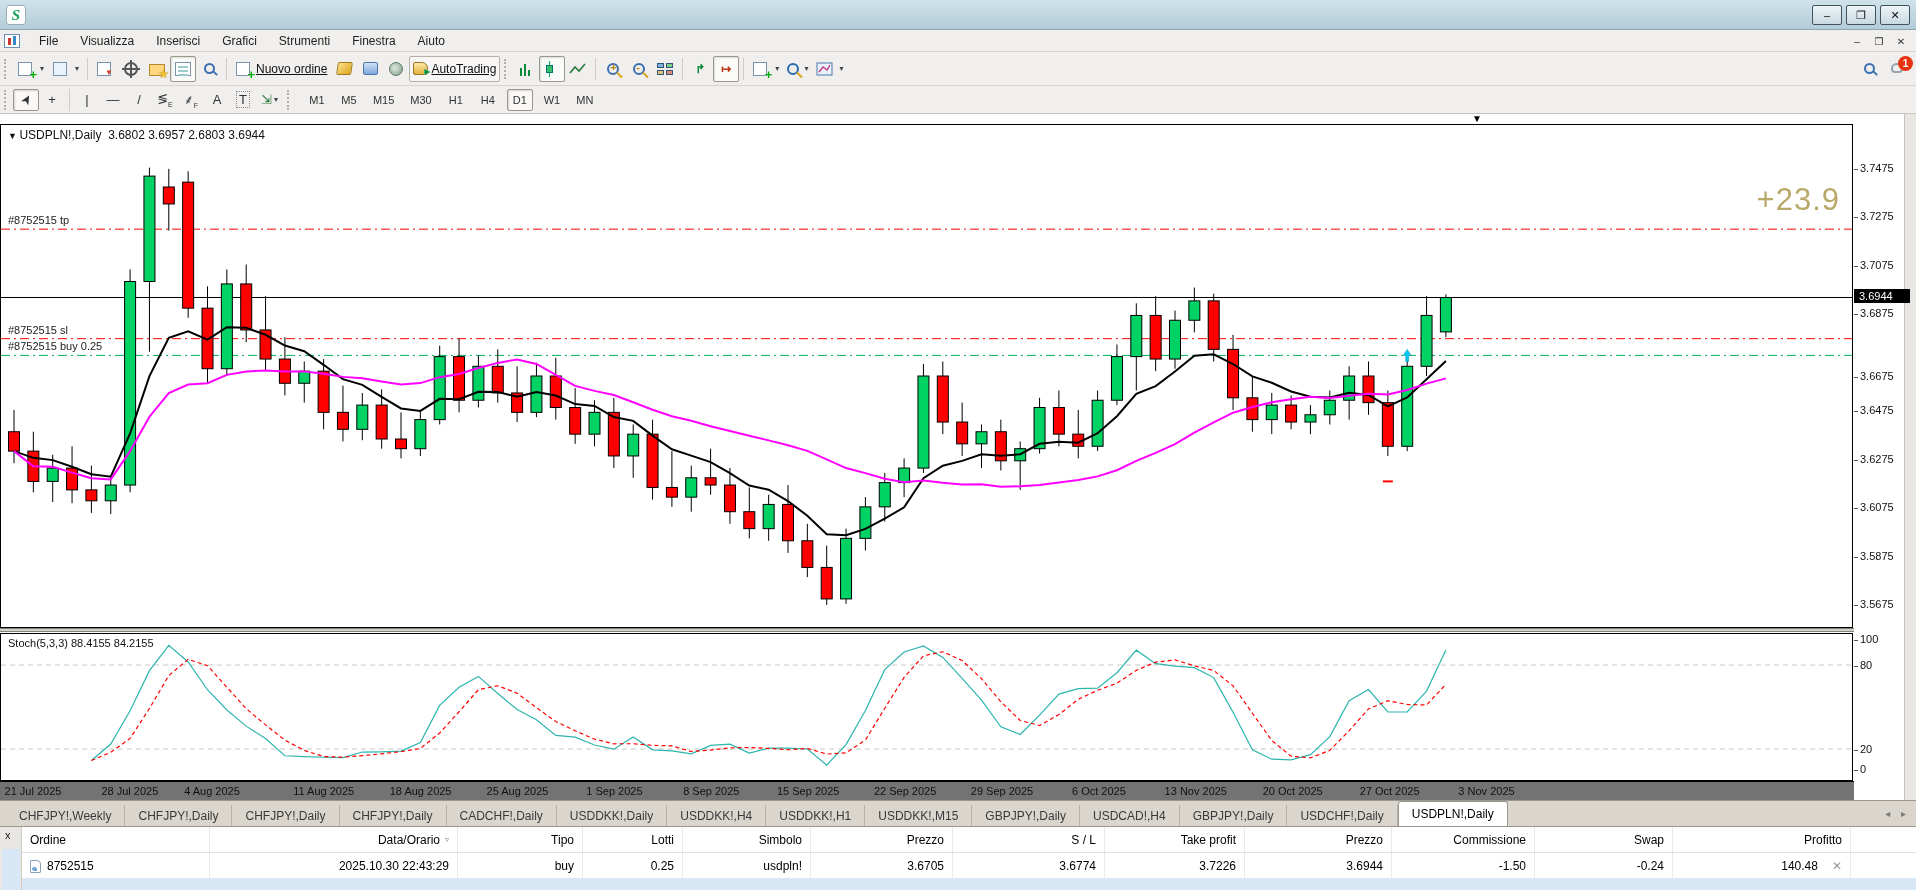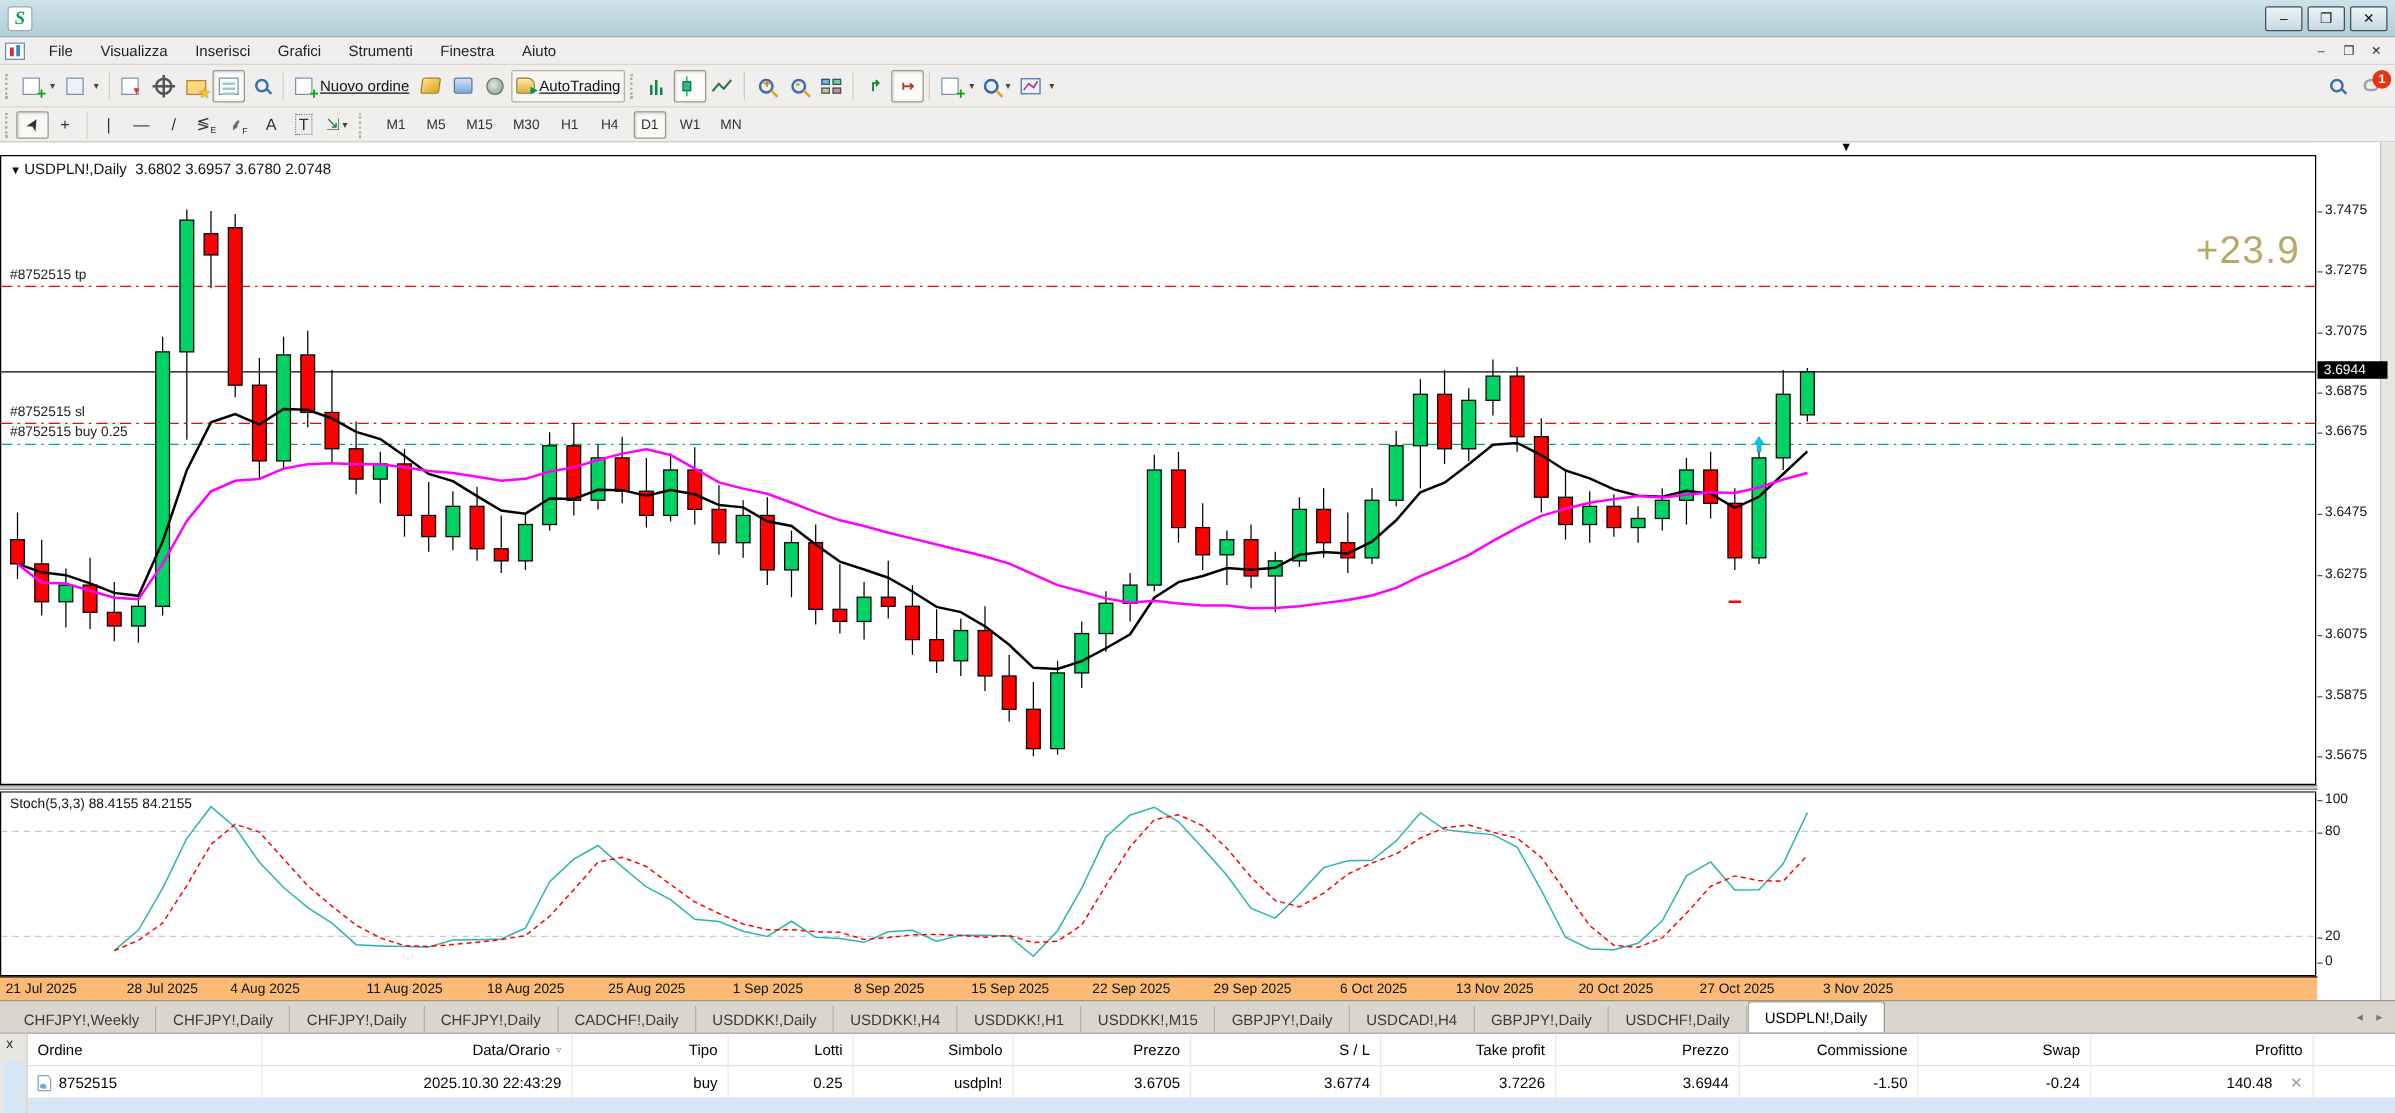--- a/index.html
+++ b/index.html
@@ -71,21 +71,21 @@
   .sym-label { position:absolute; left:8px; top:14px; font-size:12px; color:#111; z-index:5;}
   .profit-overlay { position:absolute; right:76px; top:68px; font-size:31px; color:#b9a969; z-index:5; letter-spacing:1px;}
   .shift-marker { position:absolute; left:1472px; top:-1px; font-size:10px; color:#000; z-index:5;}
   .order-lbl { position:absolute; font-size:11px; color:#222; z-index:5; background:transparent; }
   .axis-col { position:absolute; left:1854px; top:0; width:62px; height:686px; background:#fff; font-size:11px; color:#111; }
   .axis-tick { position:absolute; left:6px; }
   .axis-tick:before { content:""; position:absolute; left:-6px; top:7px; width:4px; height:1px; background:#555; }
   .price-tag { position:absolute; left:0px; width:56px; background:#000; color:#fff; font-size:11px; padding:1px 3px 1px 5px; z-index:6;}
   .divider { position:absolute; left:0; width:1854px; height:4px; background:#d4d0c8; border-top:1px solid #808080; border-bottom:1px solid #808080; }
   .stoch-label { position:absolute; left:8px; font-size:11px; color:#111; z-index:5;}
-  .time-axis { position:absolute; left:0; width:1854px; height:19px; border-top:1px solid #000; font-size:11px; color:#111; background:#fdba74;}
+  .time-axis { position:absolute; left:0; width:1854px; height:19px; border-top:1px solid #000; font-size:11px; color:#111; background:#737373;}
   .time-label { position:absolute; top:3px; transform:translateX(-50%); white-space:nowrap; }
   .right-strip { position:absolute; left:1904px; top:0; width:12px; height:686px; background:#e8e6e2; border-left:1px solid #c5c1b8; }
 
   
   .tabs-row { position:absolute; top:800px; left:0; width:1916px; height:26px; background:#dad6ce; border-top:1px solid #9b978e; display:flex; align-items:flex-end; padding-left:6px; }
   .tab { height:21px; padding:0 13px; font-size:12px; color:#3a3a3a; display:flex; align-items:center; border-right:1px solid #b5b1a8; white-space:nowrap; }
   .tab.active { background:#fff; border:1px solid #9b978e; border-bottom:none; height:25px; color:#000; border-radius:3px 3px 0 0; }
   .tab-arrows { margin-left:auto; margin-right:6px; color:#777; font-size:10px; letter-spacing:4px; align-self:center;}
 
   
@@ -484,21 +484,21 @@
         <line x1="1426.5500000000002" x2="1426.5500000000002" y1="172.0384615384618" y2="252" stroke="#000000" stroke-width="1"></line>
         <rect x="1421.0500000000002" y="191.4230769230772" width="11" height="50.88461538461513" fill="#00d264" stroke="#000" stroke-width="1"></rect>
         <line x1="1445.9" x2="1445.9" y1="170.34230769230763" y2="213.23076923076925" stroke="#000000" stroke-width="1"></line>
         <rect x="1440.4" y="173.4923076923078" width="11" height="34.40769230769172" fill="#00d264" stroke="#000" stroke-width="1"></rect>
         <polyline points="14,327.1153846153849 33.35,333.8461538461541 52.7,336.1196581196582 72.05000000000001,342.7340930674264 91.4,350.3017305054335 110.75,352.6876707349943 130.10000000000002,309.3126327938842 149.45000000000002,252.15341524994508 168.8,213.88855374141022 188.15,207.28084094417375 207.5,215.6030472300838 226.85000000000002,203.22972049519421 246.20000000000002,203.83679115438153 265.55,210.77049568417726 284.90000000000003,221.54799236974466 304.25,227.23818209954476 323.6,240.8177313765693 342.95000000000005,255.148833805708 362.3,260.9106314215344 381.65000000000003,272.930491105638 401,284.43311701378644 420.35,286.9180653696973 439.70000000000005,274.85080297985024 459.05,275.1574621467214 478.40000000000003,267.85751329360335 497.75000000000006,268.102852219811 517.1,272.60136369233226 536.45,268.02328287181433 555.8000000000001,271.46255334474387 575.1500000000001,280.0606184134329 594.5,281.9018485095928 613.85,293.0262240544703 633.2,296.83236229877605 652.5500000000001,311.63884589050105 671.9000000000001,325.30884594902227 691.25,331.63337590906804 710.6,338.16783938226666 729.95,349.173276784498 749.3000000000001,361.502292199908 768.6500000000001,365.70691102727864 788,377.0540931921564 807.35,391.80275624347223 826.7,410.27393861671834 846.0500000000001,411.17887533437016 865.4000000000001,404.88271500365505 884.7500000000001,394.6010860284845 904.1,383.37349426146983 923.45,354.1793844255872 942.8000000000001,341.7036237840035 962.1500000000001,336.8464082422586 981.5000000000001,330.3762662397063 1000.85,331.80547203259187 1020.2,330.22476884586206 1039.5500000000002,319.841486880115 1058.9,317.68867782983267 1078.25,318.7065784830322 1097.6000000000001,309.2675097603064 1116.95,292.2337041725455 1136.3000000000002,269.8313425615527 1155.65,262.0995912230885 1175,247.47062223334194 1194.3500000000001,231.78484293362558 1213.7,230.35402313640995 1233.0500000000002,240.01039406336213 1252.4,252.36705863047789 1271.75,258.74702850746655 1291.1000000000001,267.47845806991063 1310.45,272.65418533642634 1329.8000000000002,273.4489817573913 1349.15,268.68254136686016 1368.5,270.89838687507984 1387.8500000000001,282.3141299626693 1407.2,273.42381048378553 1426.5500000000002,255.2014252480727 1445.9,237.0438435690141" fill="none" stroke="#000000" stroke-width="2" stroke-dasharray=""></polyline>
         <polyline points="14,327.1153846153849 33.35,342.25961538461587 52.7,342.86538461538476 72.05000000000001,348.620192307692 91.4,354.2538461538456 110.75,355.3846153846147 130.10000000000002,327.11538461538385 149.45000000000002,292.7379807692305 168.8,269.0961538461539 188.15,260.60192307692347 207.5,259.1590909090909 226.85000000000002,250.8894230769228 246.20000000000002,247.43343195266303 265.55,246.54807692307782 284.90000000000003,247.3961538461549 304.25,247.38100961538518 323.6,249.79072398190118 342.95000000000005,252.87500000000037 362.3,254.35931174089023 381.65000000000003,257.3913461538465 401,260.59615384615404 420.35,259.0961538461527 439.70000000000005,253.15384615384465 459.05,249.92307692307685 478.40000000000003,244.03846153846305 497.75000000000006,238.90384615384724 517.1,235.44230769230685 536.45,239.94230769230558 555.8000000000001,250.9615384615363 575.1500000000001,261.9230769230749 594.5,266.8846153846145 613.85,271.0384615384608 633.2,278.19230769230666 652.5500000000001,285.692307692306 671.9000000000001,292.26923076923106 691.25,296.7692307692309 710.6,302.19230769230813 729.95,306.9230769230784 749.3000000000001,311.6538461538454 768.6500000000001,316.38461538461564 788,321.2307692307711 807.35,326.8846153846166 826.7,335.4230769230797 846.0500000000001,344.0769230769247 865.4000000000001,349.1538461538452 884.7500000000001,354.69230769230876 904.1,358.2692307692311 923.45,356.5384615384615 942.8000000000001,358.7307692307688 962.1500000000001,360.4615384615363 981.5000000000001,360.34615384615216 1000.85,362.6538461538479 1020.2,362.3076923076922 1039.5500000000002,361.03846153846234 1058.9,358.49999999999835 1078.25,356.0769230769217 1097.6000000000001,352.3846153846152 1116.95,346.26923076922986 1136.3000000000002,336.92307692307674 1155.65,328.84615384615347 1175,320.0769230769232 1194.3500000000001,308.65384615384585 1213.7,298.2692307692301 1233.0500000000002,288.6923076923076 1252.4,283.03846153845996 1271.75,278.19230769230666 1291.1000000000001,275.3076923076902 1310.45,272.7692307692294 1329.8000000000002,273.92307692307617 1349.15,271.73076923076997 1368.5,269.769230769232 1387.8500000000001,270.46153846153794 1407.2,265.96153846153925 1426.5500000000002,259.6153846153867 1445.9,254.37692307692453" fill="none" stroke="#ff00ff" stroke-width="2" stroke-dasharray=""></polyline>
         <path d="M 1407.2 225.40384615384576 L 1411.2 231.40384615384576 L 1408.7 231.40384615384576 L 1408.7 237.40384615384576 L 1405.7 237.40384615384576 L 1405.7 231.40384615384576 L 1403.2 231.40384615384576 Z" fill="#00c8f0" stroke="#0090b8" stroke-width="0.5"></path>
         <line x1="1382.8500000000001" x2="1392.8500000000001" y1="357.4038461538458" y2="357.4038461538458" stroke="#ff0000" stroke-width="2"></line>
       </svg>
     <div class="sym-label">
-      <span style="font-size:9px;">▼ </span><span>USDPLN!,Daily</span>&nbsp;&nbsp;<span>3.6802 3.6957 3.6780 2.0748</span>
+      <span style="font-size:9px;">▼ </span><span>USDPLN!,Daily</span>&nbsp;&nbsp;<span>3.6802 3.6957 2.6803 3.6944</span>
     </div>
     <div class="profit-overlay">+23.9</div>
     <div class="order-lbl" id="tp-label" style="top: 100.162px; left: 8px;">#8752515 tp</div>
     <div class="order-lbl" id="sl-label" style="top: 209.685px; left: 8px;">#8752515 sl</div>
     <div class="order-lbl" id="buy-label" style="top: 226.404px; left: 8px;">#8752515 buy 0.25</div>
     <div class="divider" id="panel-divider" style="top: 514px;"></div>
     <svg id="stoch-svg" style="position: absolute; left: 0px; top: 519px;" width="1854" height="148">
         <rect x="0.5" y="0.5" width="1852" height="147" fill="#fff" stroke="#000"></rect>
         <line x1="1" x2="1852" y1="32" y2="32" stroke="#c8c8c8" stroke-dasharray="5,4"></line>
         <line x1="1" x2="1852" y1="116" y2="116" stroke="#c8c8c8" stroke-dasharray="5,4"></line>
@@ -523,21 +523,21 @@
         <div class="time-label" style="left: 1292.7px;">20 Oct 2025</div>
         <div class="time-label" style="left: 1389.6px;">27 Oct 2025</div>
         <div class="time-label" style="left: 1486.5px;">3 Nov 2025</div>
       </div>
     <div class="axis-col" id="price-axis">
       <div class="price-tag" id="price-tag" style="top: 175.492px;">3.6944</div>
     <div class="axis-tick" style="top: 47.8269px; text-align: right;">3.7475</div>
         <div class="axis-tick" style="top: 96.2885px;">3.7275</div>
         <div class="axis-tick" style="top: 144.75px;">3.7075</div>
         <div class="axis-tick" style="top: 193.212px;">3.6875</div>
-        <div class="axis-tick" style="top: 225px;">3.6675</div>
+        <div class="axis-tick" style="top: 256px;">3.6675</div>
         <div class="axis-tick" style="top: 290.135px;">3.6475</div>
         <div class="axis-tick" style="top: 338.596px;">3.6275</div>
         <div class="axis-tick" style="top: 387.058px;">3.6075</div>
         <div class="axis-tick" style="top: 435.519px;">3.5875</div>
         <div class="axis-tick" style="top: 483.981px;">3.5675</div>
         <div class="axis-tick" style="top: 519px;">100</div>
         <div class="axis-tick" style="top: 545px;">80</div>
         <div class="axis-tick" style="top: 629px;">20</div>
         <div class="axis-tick" style="top: 649px;">0</div>
       </div>

